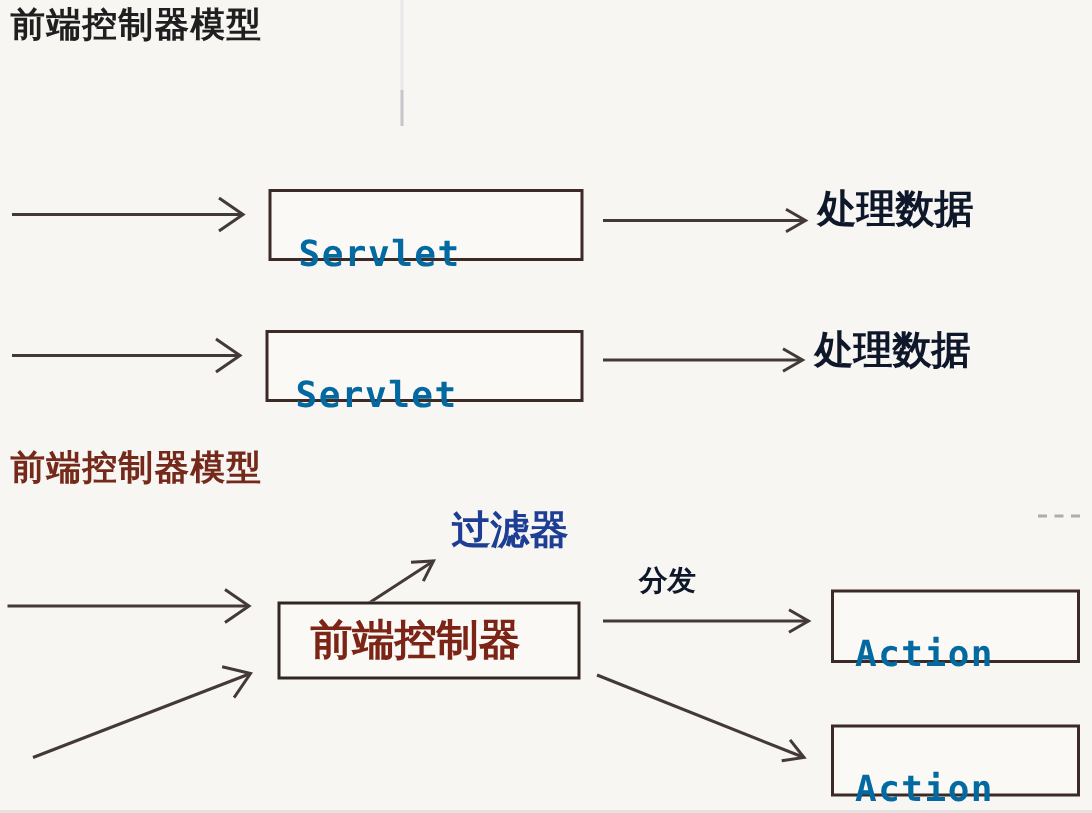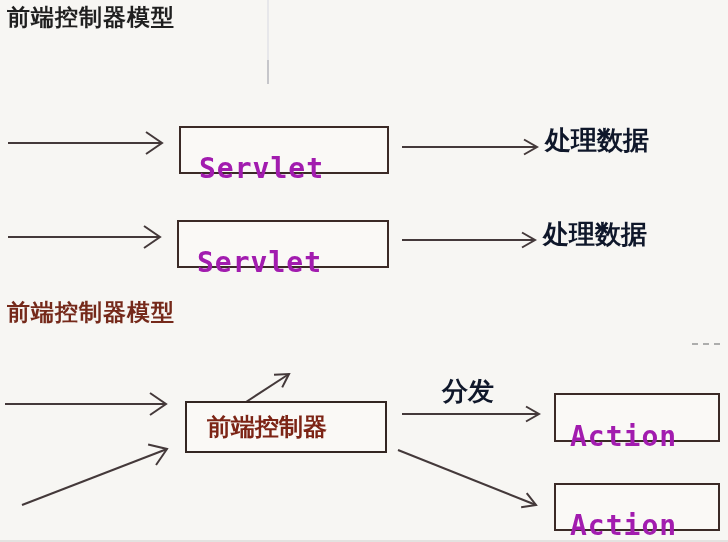--- a/index.html
+++ b/index.html
@@ -12,23 +12,23 @@
   .title-black   { color:#1f1f1f; font-size:23px; letter-spacing:1px; }
   .dark-red      { color:#0f172a; }
   .heading-red   { color:#75291a; font-size:23px; letter-spacing:1px; }
   .blue          { color:#1e3e95; }
   .box {
     position:absolute; border:2px solid #3b2a26; background:#faf9f6;
     display:flex; align-items:center; box-sizing:border-box;
   }
   .mono-label {
     font-family:"DejaVu Sans Mono","Liberation Mono",monospace;
-    font-weight:bold; color:#a21caf; font-size:28px; letter-spacing:1px;margin-top:37px;
+    font-weight:bold; color:#0369a1; font-size:24px; letter-spacing:1px;margin-top:37px;
   }
-  .cjk-box-label { font-weight:bold; color:#7c2415; font-size:24px; }
+  .cjk-box-label { font-weight:bold; color:#7c2415; font-size:28px; }
   .arrow-layer { position:absolute; left:0; top:0; pointer-events:none; }
   .artifact-vline  { position:absolute; left:267px; top:0;    width:2px; height:60px; background:#e7e7ea; }
   .artifact-vline2 { position:absolute; left:267px; top:60px; width:2px; height:24px; background:#c6c6ca; }
   .artifact-dash   { position:absolute; left:692px; top:343px; width:28px; height:0;
                      border-top:2px dashed #8f8f8f; opacity:.7; }
   .bottom-strip { position:absolute; left:0; bottom:0; width:100%; height:2px; background:#e3e2e0; }
 </style>
 </head>
 <body>
 
@@ -69,26 +69,27 @@
   </div>
   <div class="t dark-red" style="left:545px; top:126px; font-size:26px;">处理数据</div>
 
   <div class="box" style="left:177px; top:220px; width:212px; height:48px; padding-left:18px;">
     <span class="mono-label">Servlet</span>
   </div>
   <div class="t dark-red" style="left:543px; top:220px; font-size:26px;">处理数据</div>
 
   <div class="t heading-red" style="left:7px; top:300px;">前端控制器模型</div>
 
+  <div class="t blue" style="left:301px; top:340px; font-size:26px;">过滤器</div>
 
   <div class="box" style="left:185px; top:401px; width:202px; height:52px; padding-left:20px; border-color:#332622;">
     <span class="cjk-box-label">前端控制器</span>
   </div>
 
-  <div class="t dark-red" style="left:442px; top:377px; font-size:26px;">分发</div>
+  <div class="t dark-red" style="left:426px; top:377px; font-size:19px;">分发</div>
 
   <div class="box" style="left:554px; top:393px; width:166px; height:49px; padding-left:14px;">
     <span class="mono-label">Action</span>
   </div>
 
   <div class="box" style="left:554px; top:483px; width:166px; height:48px; padding-left:14px;">
     <span class="mono-label">Action</span>
   </div>
 
 </div>

